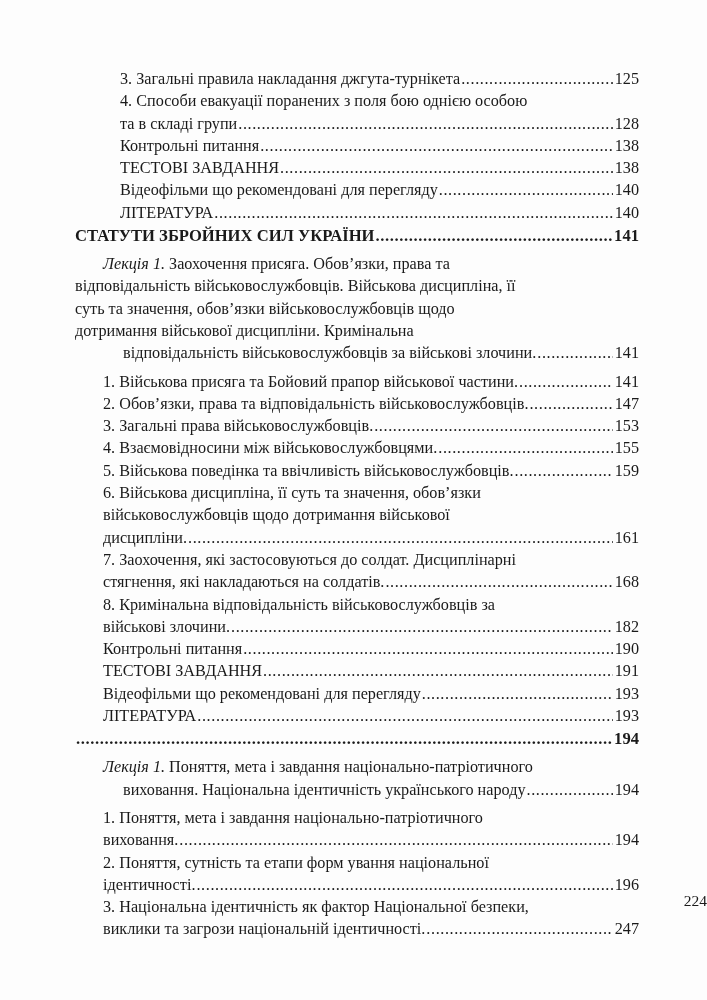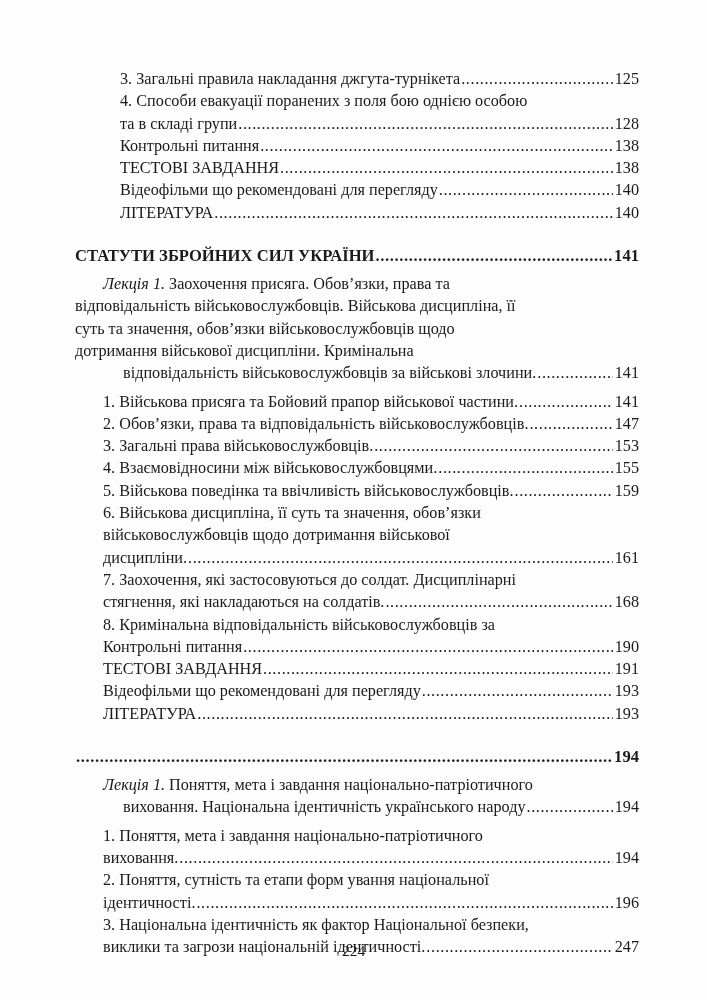--- a/index.html
+++ b/index.html
@@ -8,24 +8,24 @@
   .page { position:absolute; left:0; top:0; width:707px; height:1000px; background:#fdfdfd;padding-left:13px; }
   .toc { position:absolute; left:75px; width:564px; top:68px; }
   .line { position:relative; font-size:16.2px; line-height:22.3px; height:22.3px; white-space:nowrap; }
   .entry { display:flex; align-items:baseline; }
   .entry .txt { white-space:nowrap; }
   .entry .dots { flex:1; overflow:hidden; white-space:nowrap; margin:0 2px 0 1px; letter-spacing:0.6px; }
   .entry .dots::before { content:"........................................................................................................................................................................................................"; }
   .entry .num { white-space:nowrap; }
   .ind1 { padding-left:45px; }
   .ind2 { padding-left:28px; }
-  .chapter { font-weight:bold; font-size:16.6px; line-height:24px; height:24px; margin-top:20px; margin-bottom:5px; }
+  .chapter { font-weight:bold; font-size:16.6px; line-height:24px; height:24px; margin-top:0; margin-bottom:5px; }
   .lecture-gap { margin-bottom:6px;margin-left:48px; }
   .italic { font-style:italic;text-align:center; }
-  .pagenum { position:absolute; left:0; width:707px; top:942px; text-align:center; font-size:15.5px; }
+  .pagenum { position:absolute; left:0; width:707px; top:892px; text-align:right; font-size:15.5px; }
 </style>
 </head>
 <body>
 
 <div class="page">
   <div class="toc">
 
     <div class="line entry ind1">
       <span class="txt">3. Загальні правила накладання джгута-турнікета</span>
         <span class="dots"></span>
@@ -106,20 +106,25 @@
         <span class="num">161</span>
     </div>
     <div class="line ind2">7. Заохочення, які застосовуються до солдат. Дисциплінарні</div>
     <div class="line entry ind2">
       <span class="txt">стягнення, які накладаються на солдатів.</span>
         <span class="dots"></span>
         <span class="num">168</span>
     </div>
     <div class="line ind2">8. Кримінальна відповідальність військовослужбовців за</div>
     <div class="line entry ind2">
+      <span class="txt">військові злочини.</span>
+        <span class="dots"></span>
+        <span class="num">182</span>
+    </div>
+    <div class="line entry ind2">
       <span class="txt">Контрольні питання</span>
         <span class="dots"></span>
         <span class="num">190</span>
     </div>
     <div class="line entry ind2">
       <span class="txt">ТЕСТОВІ ЗАВДАННЯ</span>
         <span class="dots"></span>
         <span class="num">191</span>
     </div>
     <div class="line entry ind2">

